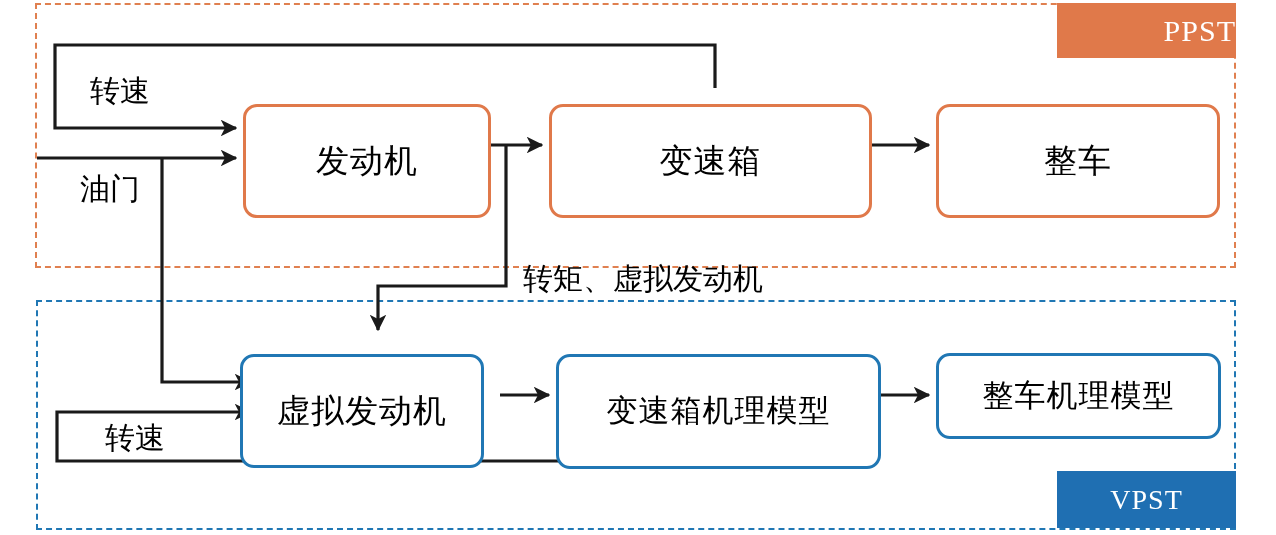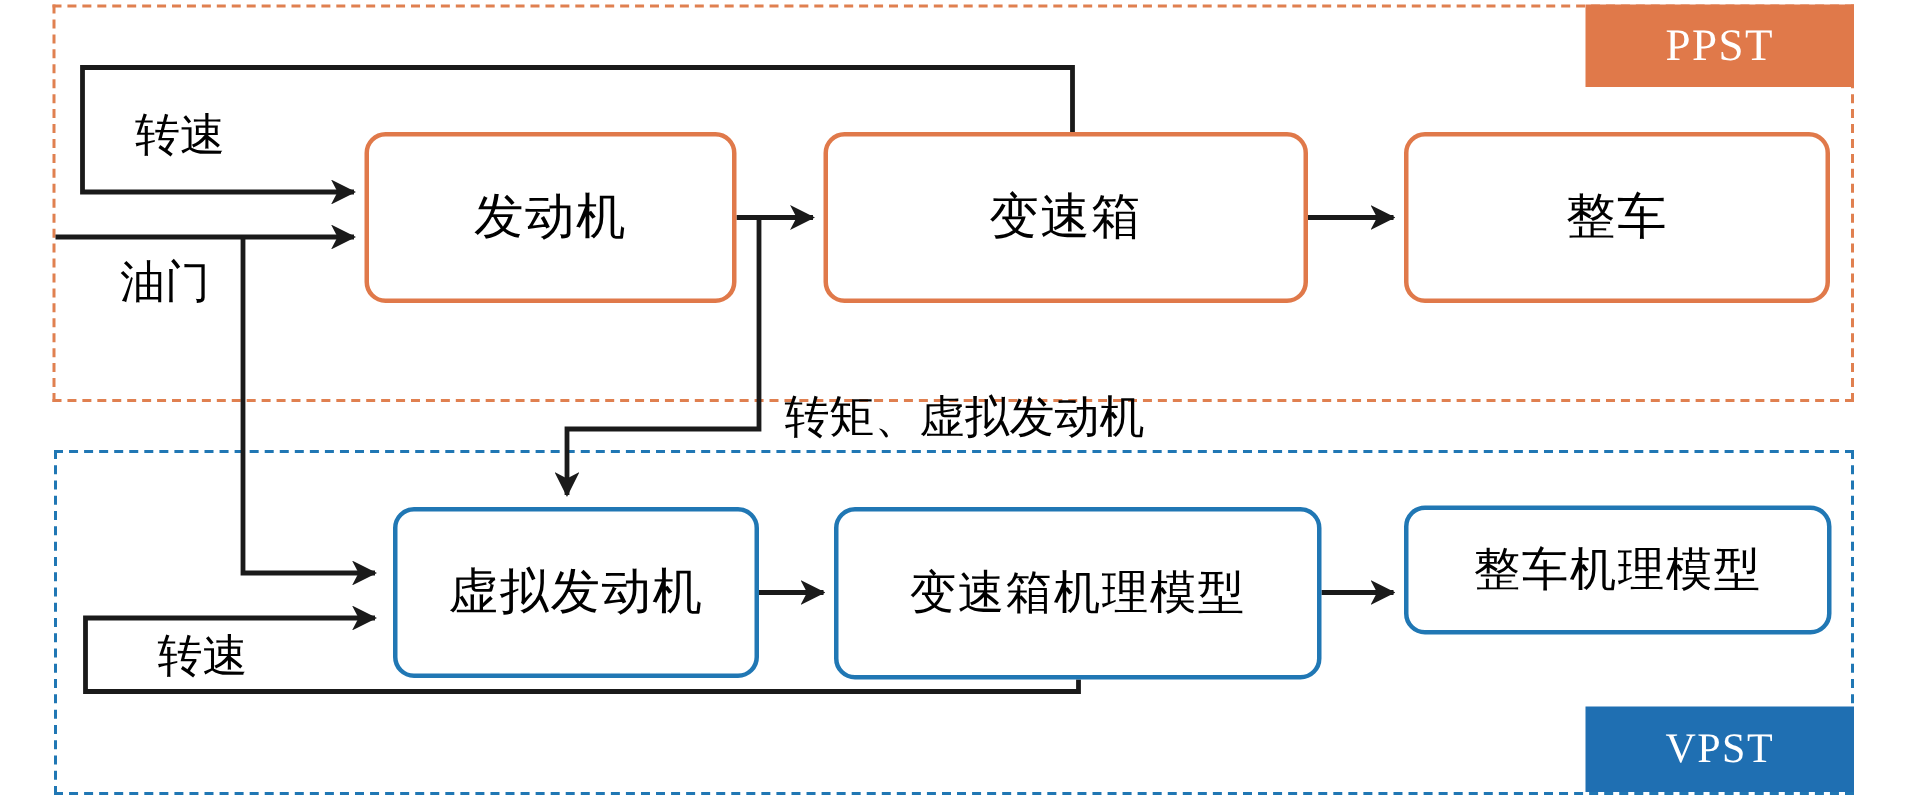--- a/index.html
+++ b/index.html
@@ -39,36 +39,38 @@
     display: flex;
     align-items: center;
     justify-content: center;
     color: #ffffff;
     font-family: "Liberation Serif", "DejaVu Serif", serif;
     letter-spacing: 1px;
   }
   .badge-ppst {
     background: #E0794A;
     font-size: 30px;
+    justify-content: flex-end;
   }
   .badge-vpst {
     background: #1F6FB2;
     font-size: 28px;
   }
   .node {
     position: absolute;
     box-sizing: border-box;
     display: flex;
     align-items: center;
     justify-content: center;
     background: #ffffff;
     border-radius: 14px;
     color: #000000;
     text-align: center;
     line-height: 1.1;
+    margin-top: 16px;
   }
   .node-orange {
     border: 3px solid #E0794A;
   }
   .node-blue {
     border: 3px solid #2077B4;
   }
   .node-label {
     font-size: 33px;
     letter-spacing: 1px;
@@ -131,21 +133,21 @@
   </div>
 
   <div class="node node-orange" style="left:936px; top:88px; width:284px; height:114px;">
     <span class="node-label">整车</span>
   </div>
 
   <div class="node node-orange" style="left:549px; top:88px; width:323px; height:114px;">
     <span class="node-label">变速箱</span>
   </div>
 
-  <div class="node node-blue" style="left:262px; top:338px; width:244px; height:114px;">
+  <div class="node node-blue" style="left:240px; top:338px; width:244px; height:114px;">
     <span class="node-label">虚拟发动机</span>
   </div>
 
   <div class="node node-blue" style="left:556px; top:338px; width:325px; height:115px;">
     <span class="node-label small">变速箱机理模型</span>
   </div>
 
   <div class="node node-blue" style="left:936px; top:337px; width:285px; height:86px;">
     <span class="node-label small">整车机理模型</span>
   </div>

